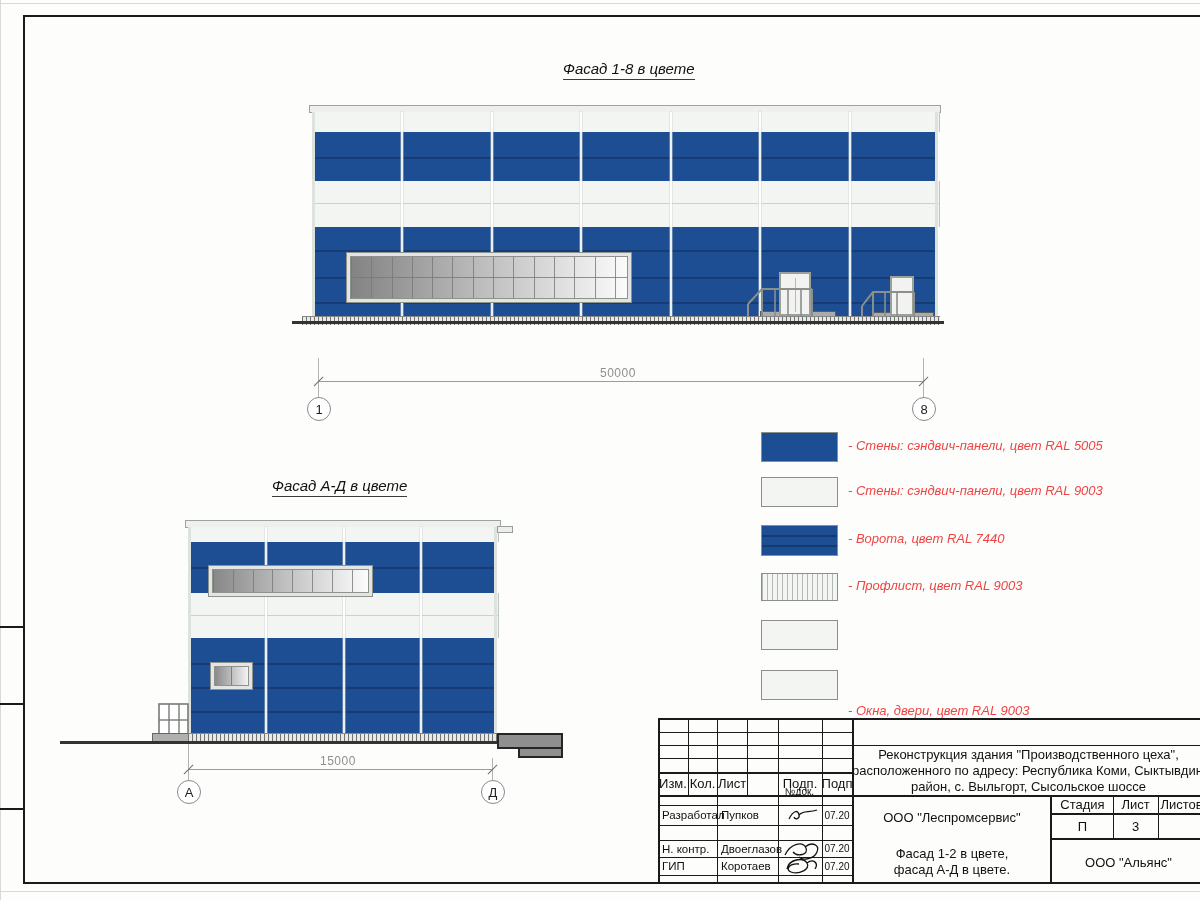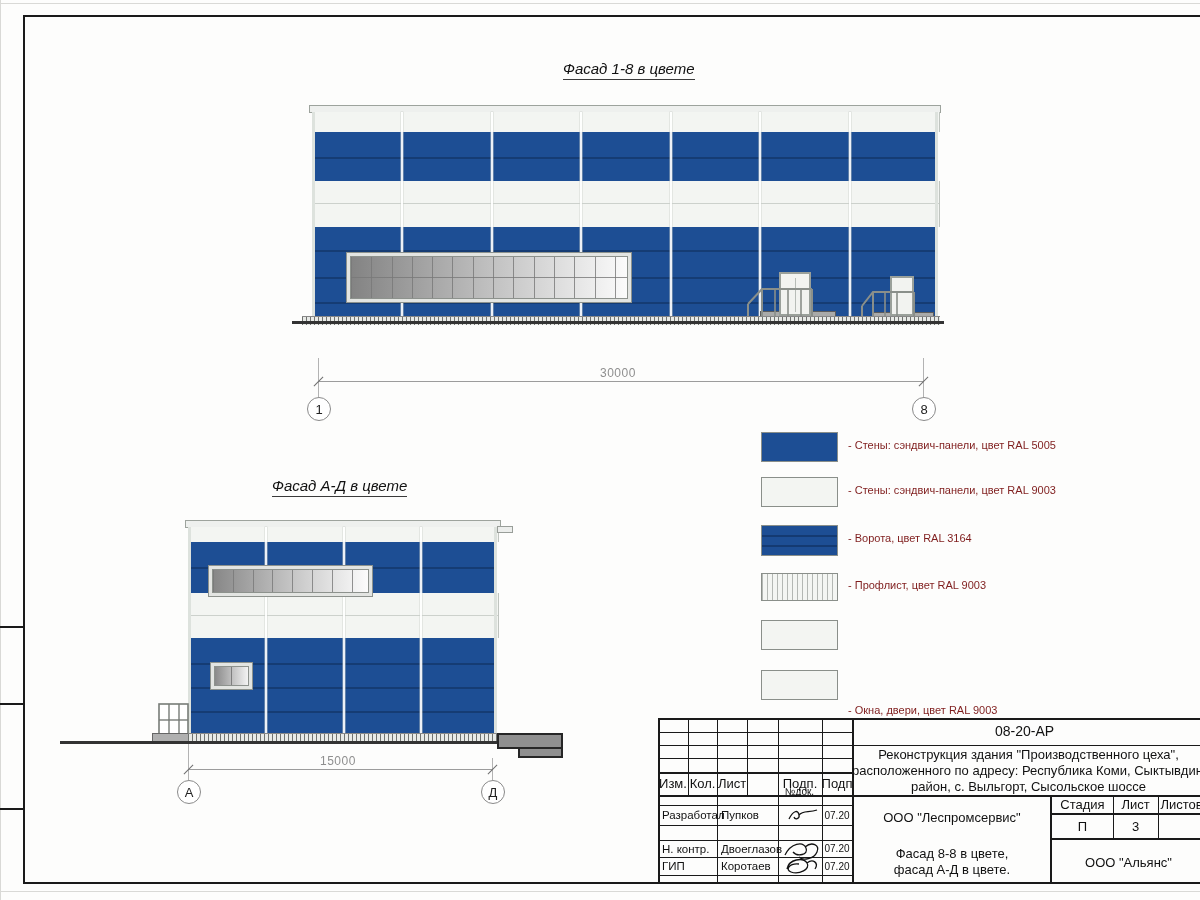--- a/index.html
+++ b/index.html
@@ -43,21 +43,21 @@
   .extline{position:absolute;width:1px;background:#b3b3b3;}
   .dimline{position:absolute;height:1px;background:#9c9c9c;}
   .tick{position:absolute;width:13px;height:0;border-top:1.6px solid #6e6e6e;transform:rotate(-45deg);transform-origin:center;}
   .dimtext{position:absolute;color:#8f8f8f;font-size:12px;letter-spacing:.5px;}
   .axis{position:absolute;width:22px;height:22px;border:1px solid #8a8a8a;border-radius:50%;
         background:#fff;display:flex;align-items:center;justify-content:center;font-size:13px;color:#222;}
   
   .dtitle{position:absolute;font-size:15px;font-style:italic;border-bottom:1.2px solid #3a3a3a;padding-bottom:2px;white-space:nowrap;text-align:center;}
   
   .swatch{position:absolute;left:761px;width:77px;border:1px solid #8a8f8a;box-sizing:border-box;}
-  .leglabel{position:absolute;left:848px;font-size:11px;color:#7f1d1d;width:300px;line-height:17px;}
+  .leglabel{position:absolute;left:848px;font-size:13px;color:#ef4444;width:300px;line-height:17px;font-style:italic;}
   .hatchv{background:repeating-linear-gradient(90deg,#b4b8b4 0 1px,#f4f6f3 1px 5px);}
   
   .tbc{position:absolute;display:flex;align-items:center;justify-content:center;text-align:center;font-size:13px;color:#111;line-height:15px;}
   .tbl{position:absolute;display:flex;align-items:center;font-size:11.5px;color:#111;padding-left:3px;box-sizing:border-box;}
   .small{font-size:10px;}
   svg{position:absolute;overflow:visible;}
 </style>
 </head>
 <body>
 
@@ -134,21 +134,21 @@
 
     <div class="plinth" style="left:302px;top:316px;width:638px;"></div>
     <div class="groundline" style="left:292px;top:321px;width:652px;"></div>
   </div>
 
   <div class="extline" style="left:318px;top:358px;height:39px;"></div>
   <div class="extline" style="left:923px;top:358px;height:39px;"></div>
   <div class="dimline" style="left:318px;top:381px;width:605px;"></div>
   <div class="tick" style="left:312px;top:381px;"></div>
   <div class="tick" style="left:917px;top:381px;"></div>
-  <div class="dimtext" style="left:600px;top:366px;">30000</div>
+  <div class="dimtext" style="left:600px;top:366px;">50000</div>
   <div class="axis" style="left:307px;top:397px;">
       <span>1</span>
     </div>
   <div class="axis" style="left:912px;top:397px;">
       <span>8</span>
     </div>
 
   <div class="dtitle" style="left:272px;top:477px;">Фасад А-Д в цвете</div>
 
   <div class="abs" style="left:0;top:0;">
@@ -212,21 +212,21 @@
   <div class="swatch blue" style="top:432px;height:30px;"></div>
   <div class="leglabel" style="top:437px;">- Стены: сэндвич-панели, цвет RAL 5005</div>
 
   <div class="swatch white-panel" style="top:477px;height:30px;"></div>
   <div class="leglabel" style="top:482px;">- Стены: сэндвич-панели, цвет RAL 9003</div>
 
   <div class="swatch blue" style="top:525px;height:31px;">
     <div style="position:absolute;left:0;right:0;top:9px;height:1.5px;background:#143a72;"></div>
     <div style="position:absolute;left:0;right:0;top:19px;height:1.5px;background:#143a72;"></div>
   </div>
-  <div class="leglabel" style="top:530px;">- Ворота, цвет RAL 3164</div>
+  <div class="leglabel" style="top:530px;">- Ворота, цвет RAL 7440</div>
 
   <div class="swatch hatchv" style="top:573px;height:28px;"></div>
   <div class="leglabel" style="top:577px;">- Профлист, цвет RAL 9003</div>
 
   <div class="swatch white-panel" style="top:620px;height:30px;"></div>
 
   <div class="swatch white-panel" style="top:670px;height:30px;"></div>
   <div class="leglabel" style="top:702px;">- Окна, двери, цвет RAL 9003</div>
 
   <div class="ln" style="left:658px;top:718px;width:547px;height:2px;"></div>
@@ -273,29 +273,28 @@
   <div class="tbc small" style="left:822px;top:840px;width:30px;height:17px;">07.20</div>
 
   <div class="tbl" style="left:659px;top:857px;width:58px;height:18px;">ГИП</div>
   <div class="tbl" style="left:718px;top:857px;width:60px;height:18px;">Коротаев</div>
   <div class="tbc small" style="left:822px;top:857px;width:30px;height:18px;">07.20</div>
   <svg style="left:779px;top:839px;" width="44" height="38" viewBox="0 0 44 38">
     <path d="M6 16 C12 4, 24 2, 27 9 C30 16, 18 18, 14 13 M26 8 C33 2, 41 6, 38 13 C35 20, 24 22, 20 18" fill="none" stroke="#111" stroke-width="1.3"></path>
     <path d="M8 30 C10 20, 24 18, 28 24 C32 30, 20 36, 12 33 C6 31, 10 24, 20 25 M28 24 C34 19, 40 24, 36 30" fill="none" stroke="#111" stroke-width="1.3"></path>
   </svg>
 
-  <div class="tbc" style="left:852px;top:718px;width:345px;height:27px;font-size:14px;">08-20-АР</div>
   <div class="abs" style="left:852px;top:747px;width:353px;height:47px;display:flex;flex-direction:column;justify-content:center;text-align:center;font-size:13px;line-height:16px;">
     <div>Реконструкция здания "Производственного цеха",</div>
     <div style="white-space:nowrap;">расположенного по адресу: Республика Коми, Сыктывдинский</div>
     <div>район, с. Выльгорт, Сысольское шоссе</div>
   </div>
   <div class="tbc" style="left:854px;top:797px;width:196px;height:41px;">ООО "Леспромсервис"</div>
   <div class="abs" style="left:854px;top:840px;width:196px;height:44px;display:flex;flex-direction:column;justify-content:center;text-align:center;font-size:13px;line-height:16px;">
-    <div>Фасад 8-8 в цвете,</div>
+    <div>Фасад 1-2 в цвете,</div>
     <div>фасад А-Д в цвете.</div>
   </div>
   <div class="tbc" style="left:1052px;top:795px;width:61px;height:18px;">Стадия</div>
   <div class="tbc" style="left:1113px;top:795px;width:45px;height:18px;">Лист</div>
   <div class="tbc" style="left:1158px;top:795px;width:47px;height:18px;">Листов</div>
   <div class="tbc" style="left:1052px;top:814px;width:61px;height:24px;">П</div>
   <div class="tbc" style="left:1113px;top:814px;width:45px;height:24px;">3</div>
   <div class="tbc" style="left:1052px;top:840px;width:153px;height:44px;">ООО "Альянс"</div>
 
 </div>

